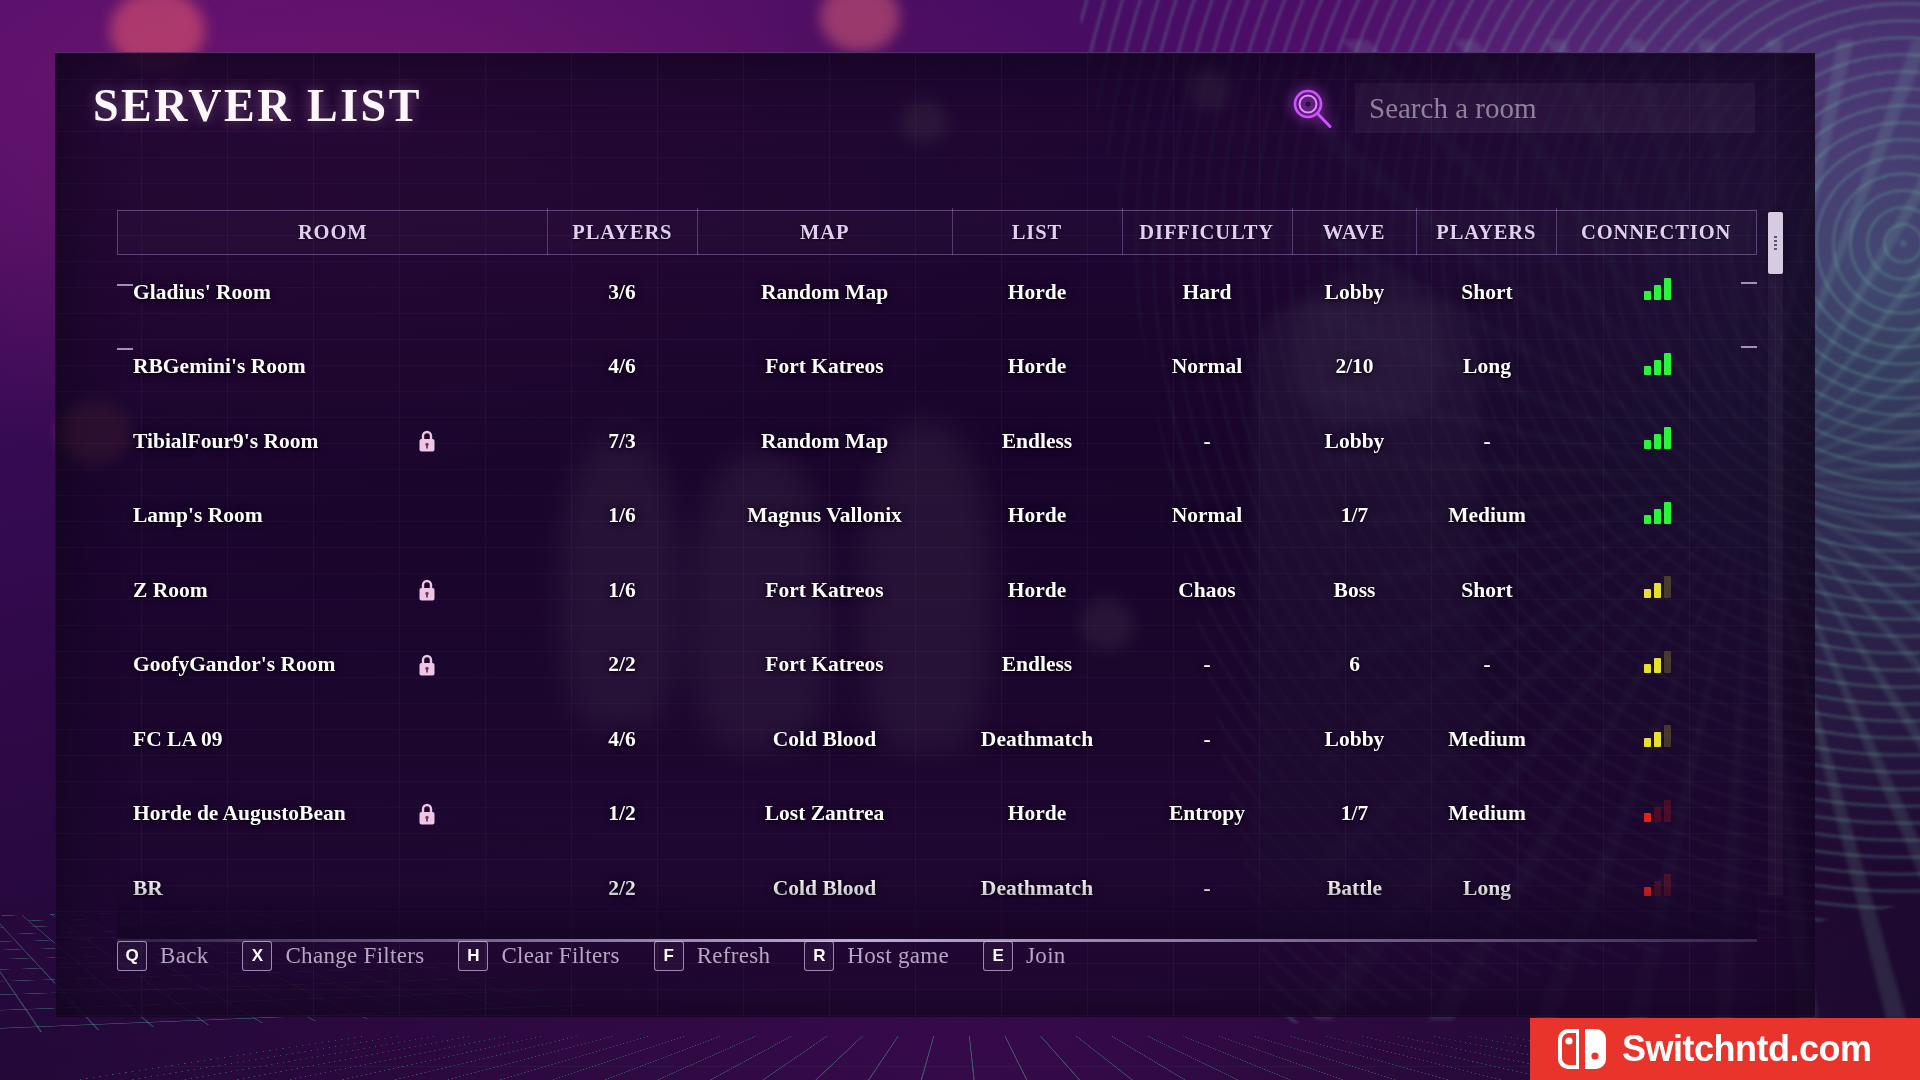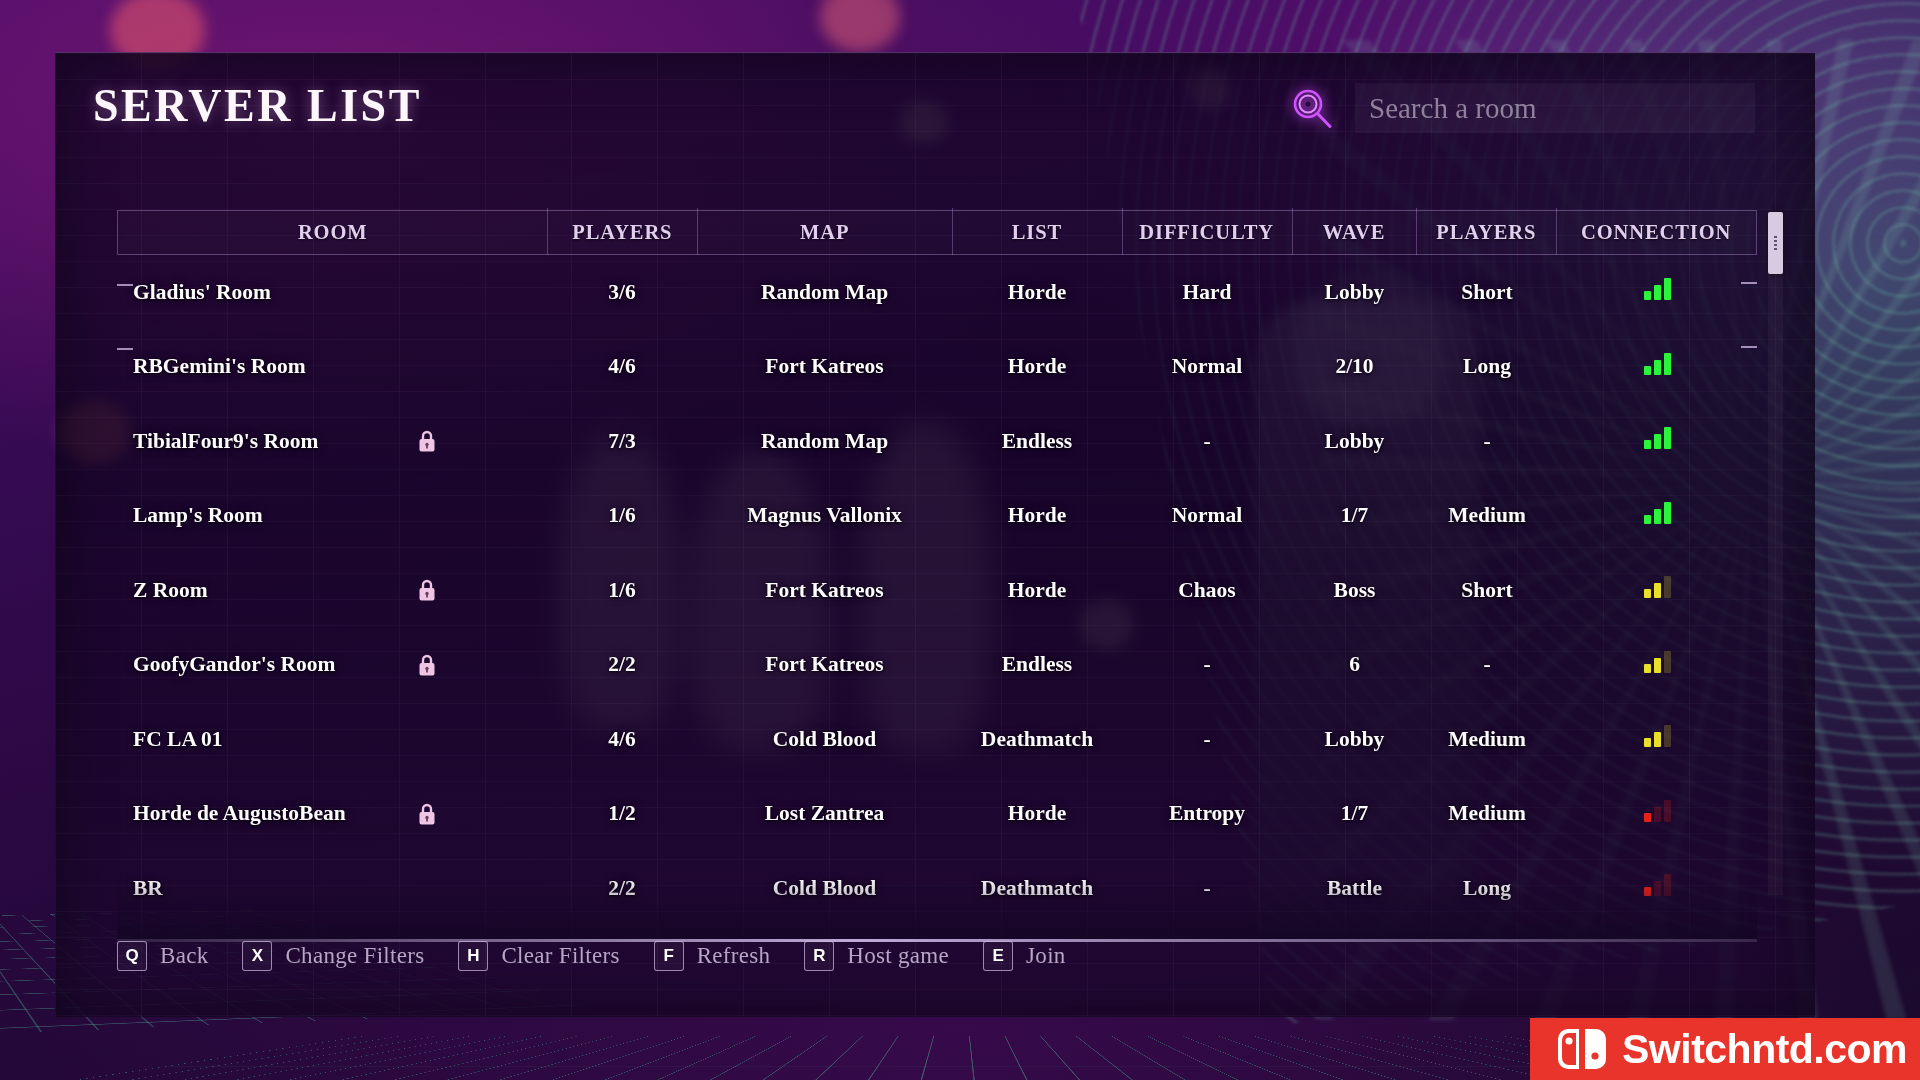--- a/index.html
+++ b/index.html
@@ -208,21 +208,21 @@
   }
 
   
   #watermark {
     position:absolute; right:0; bottom:0; width:390px; height:62px;
     background:#e8342b; display:flex; align-items:center; gap:14px; padding-left:26px;
   }
   #switch-logo { width:52px; height:44px; position:relative; flex:0 0 auto; }
   #wm-text {
     font-family:"Liberation Sans", sans-serif; font-weight:bold;
-    font-size:41px; color:#ffffff; letter-spacing:-.5px;
+    font-size:36px; color:#ffffff; letter-spacing:-.5px;
   }
 </style>
 </head>
 <body>
 
 <div id="bg">
   <div class="bg-base"></div>
   <div class="grid-floor"></div>
   <div class="grid-left"></div>
   <div class="swirl"></div>
@@ -384,21 +384,21 @@
             <div class="cell c-wave">6</div>
             <div class="cell c-len">-</div>
             <div class="cell c-conn"><span class="sig">
                 <i class="" style="background:#e8e02b"></i>
                 <i class="" style="background:#e8e02b"></i>
                 <i class="off" style="background:#e8e02b"></i>
               </span></div>
           </div>
           <div class="row">
             <div class="cell c-room">
-              <span class="room-name">FC LA 01</span>
+              <span class="room-name">FC LA 09</span>
             </div>
             <div class="cell c-players">4/6</div>
             <div class="cell c-map">Cold Blood</div>
             <div class="cell c-mode">Deathmatch</div>
             <div class="cell c-diff">-</div>
             <div class="cell c-wave">Lobby</div>
             <div class="cell c-len">Medium</div>
             <div class="cell c-conn"><span class="sig">
                 <i class="" style="background:#e8e02b"></i>
                 <i class="" style="background:#e8e02b"></i>

